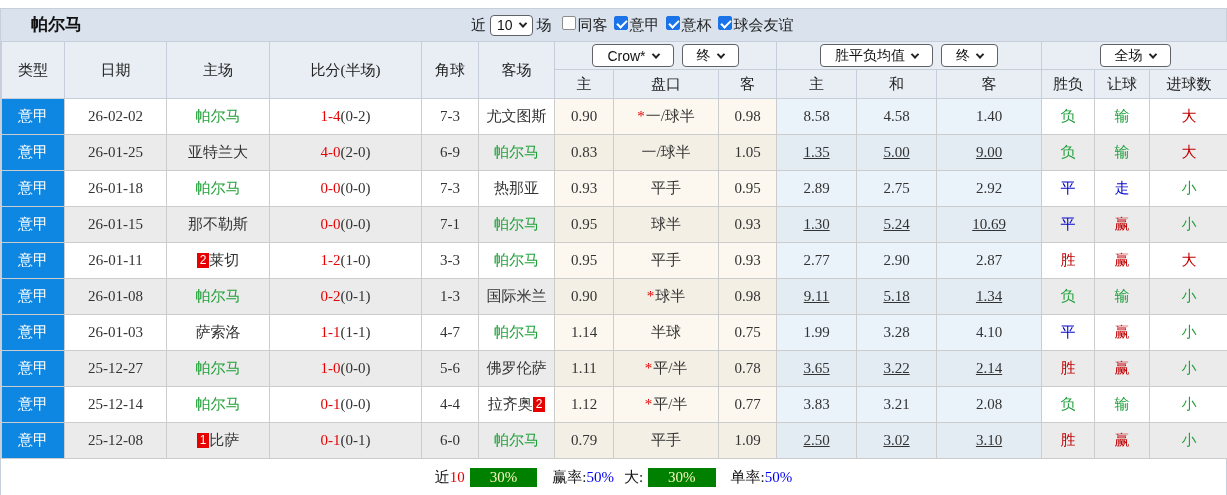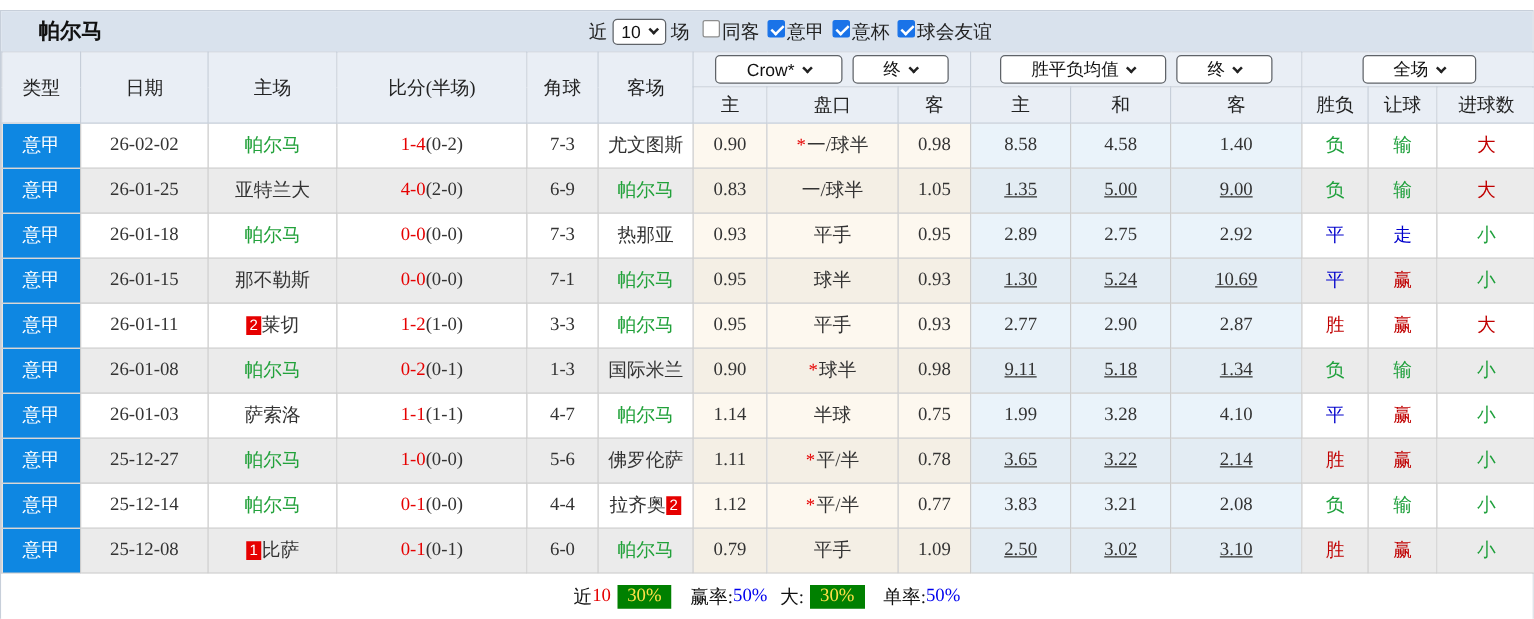--- a/index.html
+++ b/index.html
@@ -16,21 +16,21 @@
   .cb-item { display:inline-flex; align-items:flex-start; gap:2px; margin-left:6px; cursor:pointer; }
   .cb { width:14px; height:14px; border:1px solid #8d8d8d; background:#fff;
         border-radius:2px; display:inline-block; position:relative; }
   .cb.checked { background:#1a73e8; border-color:#1a73e8; }
   .cb.checked::after { content:""; position:absolute; left:4px; top:1px; width:4px; height:8px;
         border:solid #fff; border-width:0 2px 2px 0; transform:rotate(45deg); }
 
   
   .select { display:inline-flex; align-items:center; justify-content:center;
             background:#fff; border:1px solid #5f6368; border-radius:4px;
-            height:23px; padding:0 24px; font-family:"Liberation Sans",sans-serif;
+            height:23px; padding:0 14px; font-family:"Liberation Sans",sans-serif;
             font-size:14px; color:#111; cursor:pointer; white-space:nowrap; }
   .chev { width:6px; height:6px; border:solid #222; border-width:0 2px 2px 0;
           transform:rotate(45deg) translate(-1px,-1px); display:inline-block; margin-left:7px; }
   .sel-sm { height:21px; padding:0 6px; }
 
   
   table { width:1227px; border-collapse:collapse; table-layout:fixed; }
   th, td { border:1px solid #ccc; text-align:center; overflow:hidden; }
   thead th { background:#e9eef5; border-color:#c6ced9; font-weight:normal;
              font-size:15px; color:#222; }
@@ -53,21 +53,21 @@
   .star { color:var(--c-score); margin-right:1px; }
   .num-badge { display:inline-block; background:var(--c-badge-bg); color:#fff;
                font-size:12px; line-height:15px; padding:0 3px; vertical-align:1px;
                font-family:"Liberation Sans",sans-serif; }
 
   
   .footer { height:37px; background:#fff; display:flex; justify-content:center;
             align-items:center; font-size:15px; color:#111; }
   .footer .red { color:#e60000; }
   .footer .blue { color:var(--c-rate-blue);text-align:center; }
-  .rate-badge { background:var(--c-rate-bg); color:#fde047; padding:1px 8px; margin:0 5px; }
+  .rate-badge { background:var(--c-rate-bg); color:#fef9c3; padding:1px 20px; margin:0 5px; }
   .fgap { margin-left:10px; }
 </style>
 </head>
 <body>
 
 <div class="panel">
 
   <div class="topbar">
     <div class="title">帕尔马</div>
     <div class="filters">

